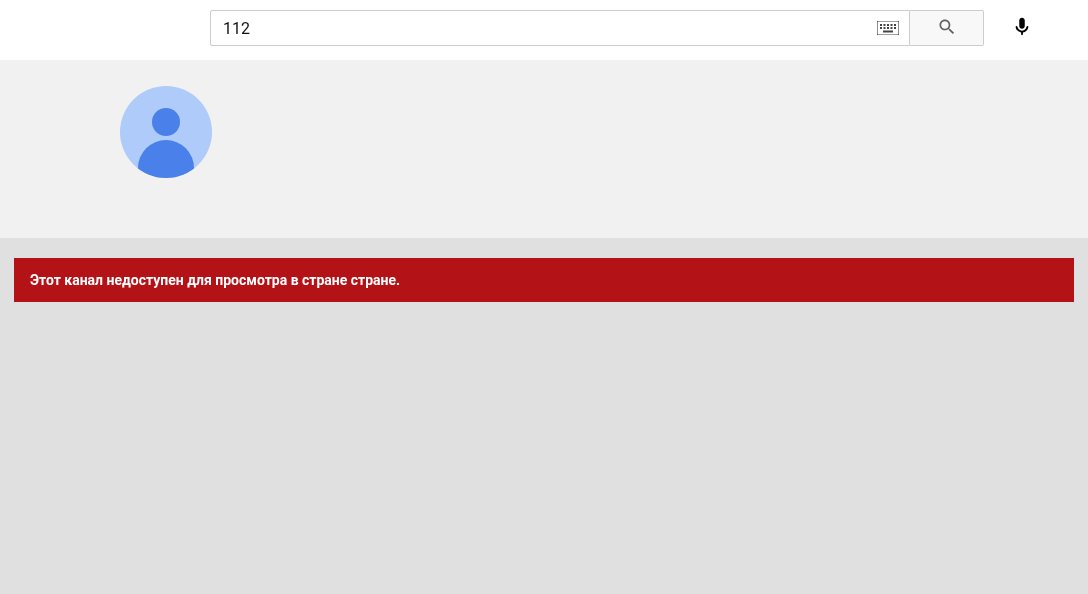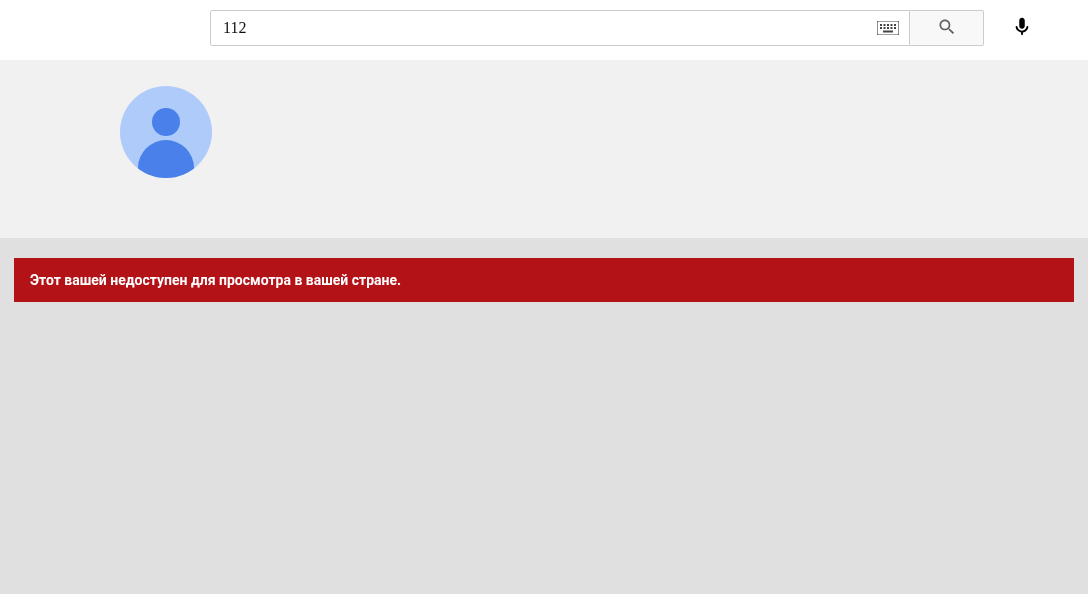--- a/index.html
+++ b/index.html
@@ -18,21 +18,20 @@
       background: #fff;
       height: 60px;
       display: flex;
       align-items: flex-start;
       padding-top: 8px;
       padding-left: 210px;
     }
     .search-container {
       display: flex;
       align-items: center;
-      font-family: Liberation Serif, serif;
     }
     .search-input-wrapper {
       position: relative;
       width: 700px;
       height: 36px;
       border: 1px solid #ccc;
       border-radius: 2px 0 0 2px;
       display: flex;
       align-items: center;
       background: #fff;
@@ -174,15 +173,15 @@
 
 <div class="channel-banner">
   <div class="avatar">
     <div class="avatar-head"></div>
     <div class="avatar-body"></div>
   </div>
 </div>
 
 <div class="alert-section">
   <div class="alert-banner">
-    <span>Этот вашей недоступен для просмотра в вашей стране.</span>
+    <span>Этот канал недоступен для просмотра в стране стране.</span>
   </div>
 </div>
 
 </body></html>

